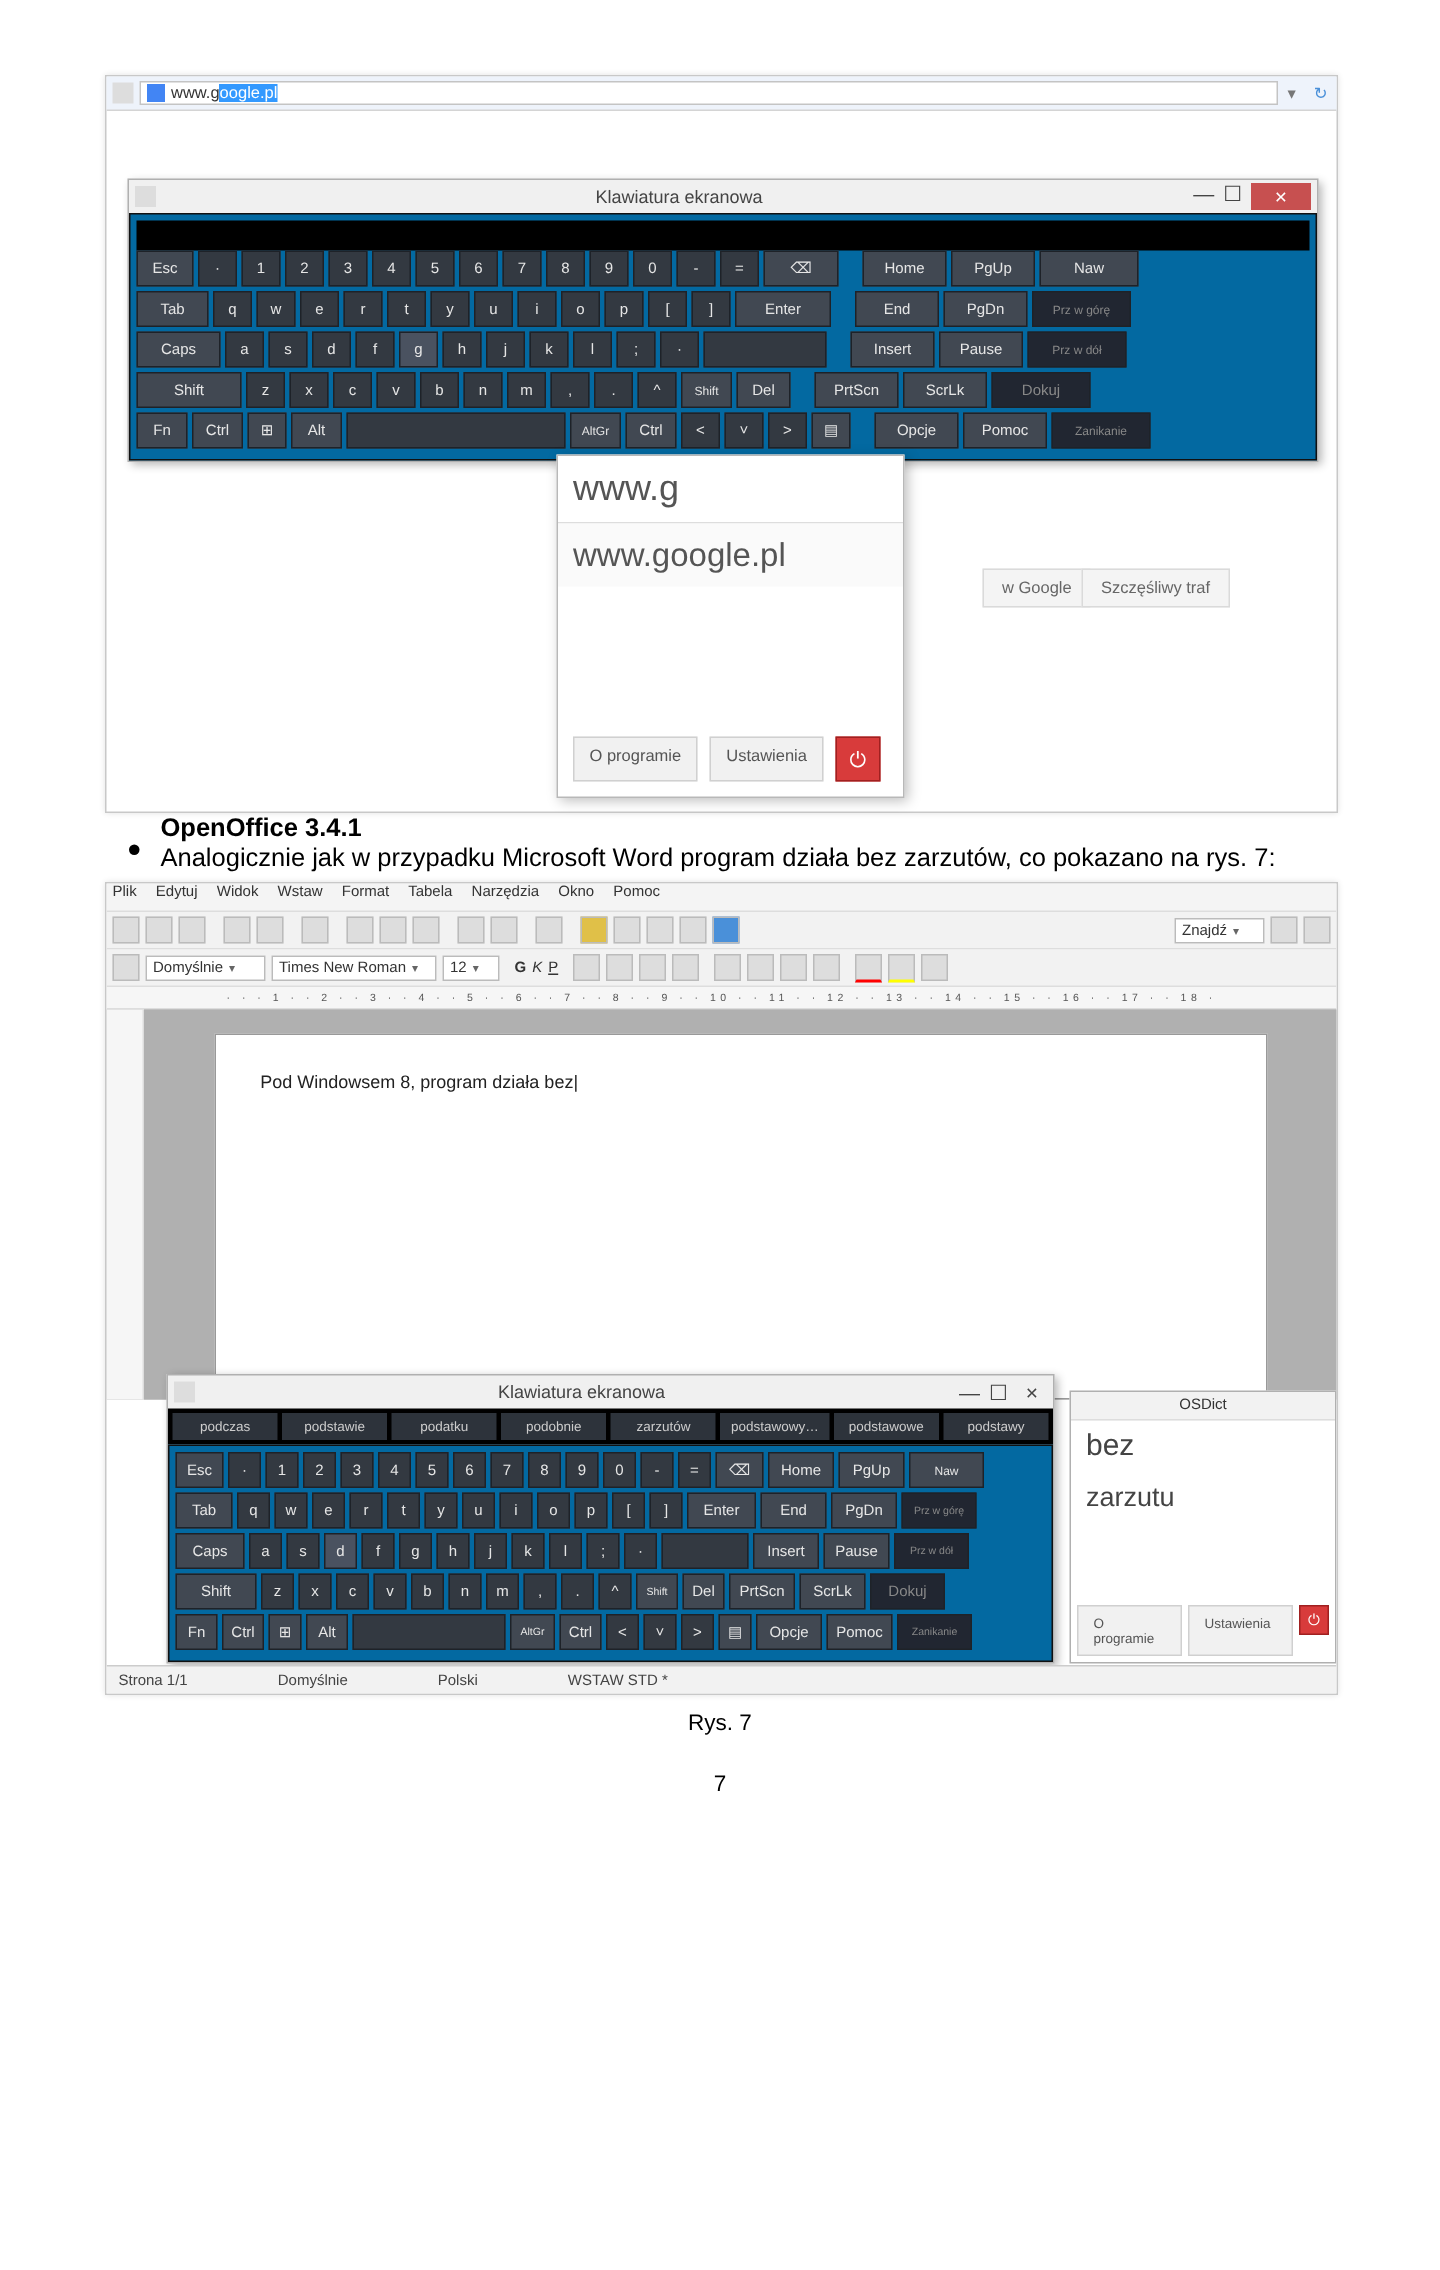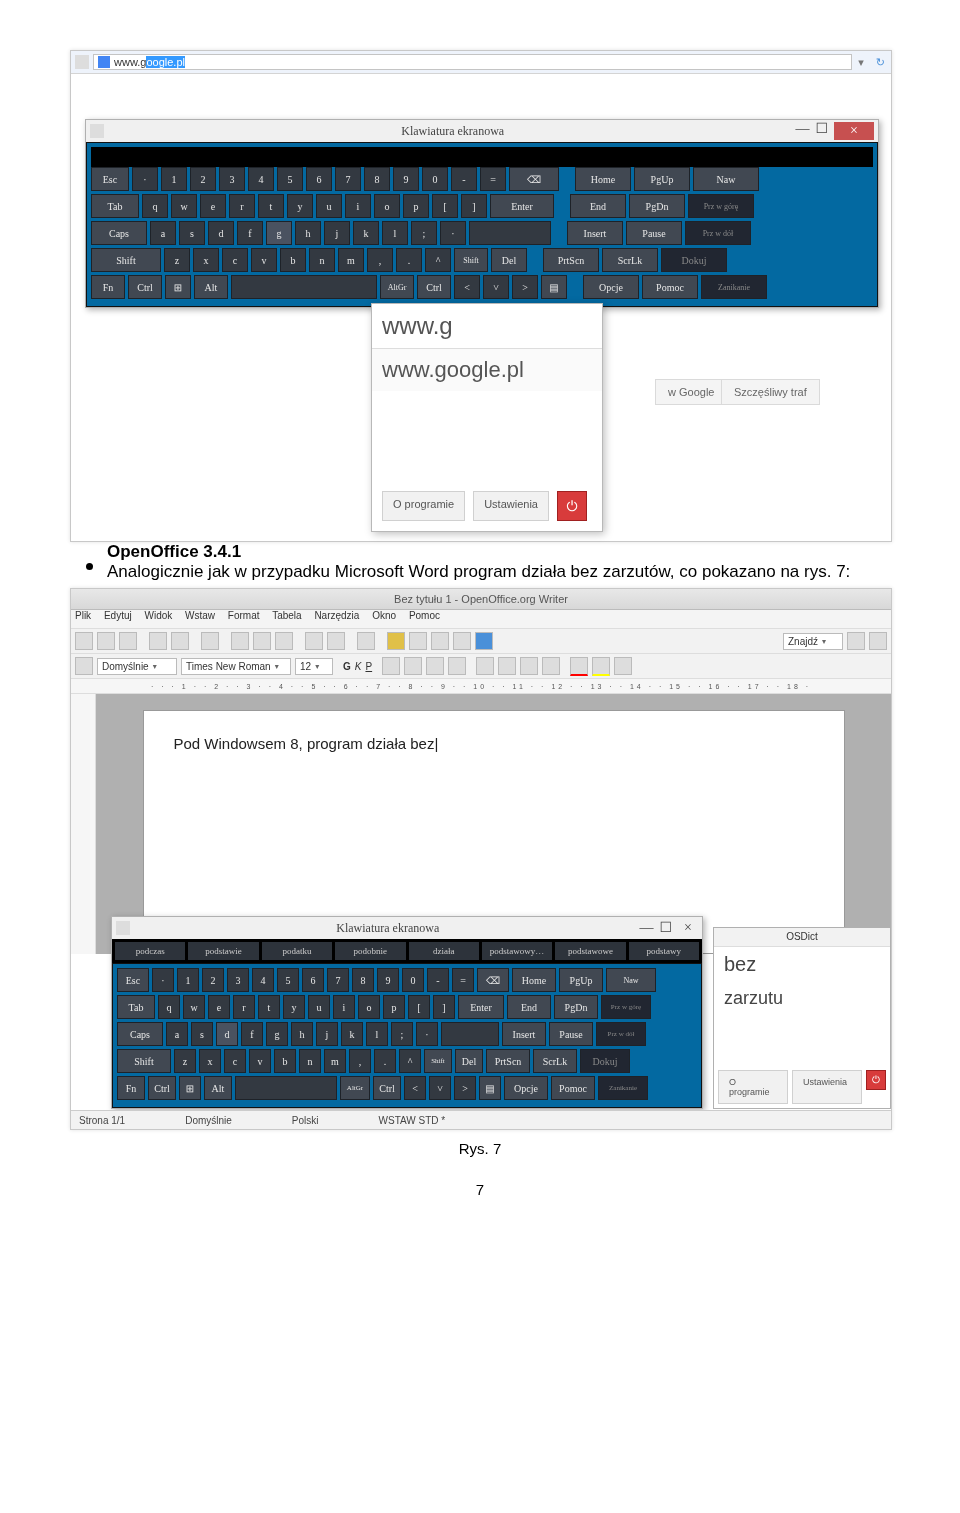--- a/index.html
+++ b/index.html
@@ -12,21 +12,21 @@
 
 
 .shot{border:1px solid #c8c8c8;background:#fff;font-family:"Segoe UI",Tahoma,sans-serif;font-size:11px;color:#333;position:relative;box-shadow:0 0 4px rgba(0,0,0,.12)}
 .f6{width:820px;height:490px;margin:0 auto}
 .url{display:flex;align-items:center;height:22px;border-bottom:1px solid #d4d4d4;background:#eef3fb}
 .ic{width:14px;height:14px;margin:0 4px}
 .sugg{border:1px solid #c8c8c8;background:#fff;padding:6px 8px;font-size:12px}
 .sugg .s1{color:#004c9c;font-weight:700}
 .sugg .s2{color:#004c9c}
 
-.kb{position:absolute;background:#f0f0f0;border:1px solid #b0b0b0;box-shadow:2px 2px 6px rgba(0,0,0,.3);font-family:Liberation Serif, serif}
+.kb{position:absolute;background:#f0f0f0;border:1px solid #b0b0b0;box-shadow:2px 2px 6px rgba(0,0,0,.3);font-family:Liberation Sans, sans-serif}
 .kb .ti{display:flex;align-items:center;height:22px;padding:0 4px;font-size:12px;color:#444}
 .kb .ti .sp{flex:1;text-align:center}
 .kb .tx{display:flex;gap:6px}
 .kb .tx span{font-size:14px;line-height:1;cursor:default}
 .kb .cl{background:#c75050;color:#fff;width:40px;height:18px;display:inline-flex;align-items:center;justify-content:center;font-size:13px}
 .kbin{background:#0369a1;border:1px solid #111;padding:4px}
 .krow{display:flex;gap:3px;margin-bottom:3px}
 .k{background:#333941;color:#e6e6e6;font-size:10px;display:flex;align-items:center;justify-content:center;height:22px;border:1px solid #1e2228;flex-shrink:0}
 .k.d{background:#414852}
 .k.dk{background:#212631;color:#888}
@@ -47,21 +47,21 @@
 .menu span{margin-right:10px}
 .tb{height:24px;background:#f2f2f2;border-bottom:1px solid #ddd;display:flex;align-items:center;padding:0 4px;gap:4px}
 .tbi{width:16px;height:16px;background:#ddd;border:1px solid #bbb}
 .fmt{height:24px;background:#f2f2f2;border-bottom:1px solid #ddd;display:flex;align-items:center;padding:0 4px;gap:4px;font-size:10px;color:#333}
 .sel{border:1px solid #bbb;background:#fff;padding:2px 4px;font-size:10px;display:inline-flex;align-items:center;gap:4px}
 .sel::after{content:"▾";font-size:8px;color:#666}
 .rul{height:14px;background:#f6f6f6;border-bottom:1px solid #ddd;font-size:7px;color:#555;padding-left:80px;letter-spacing:3px;display:flex;align-items:center}
 .docarea{display:flex;height:260px;background:#b0b0b0}
 .vrul{width:24px;background:#f6f6f6;border-right:1px solid #ddd}
 .pagep{flex:1;background:#b0b0b0;display:flex;justify-content:center;padding-top:16px}
-.paper{width:640px;background:#fff;border:1px solid #999;padding:24px 30px;font-size:15px;color:#222}
+.paper{width:640px;background:#fff;border:1px solid #999;padding:24px 30px;font-size:12px;color:#222}
 .status{height:18px;background:#f2f2f2;border-top:1px solid #ccc;font-size:10px;color:#444;display:flex;align-items:center;padding:0 8px;gap:60px;position:absolute;bottom:0;left:0;right:0}
 
 .kb2{position:absolute;left:40px;bottom:20px;width:590px;background:#f0f0f0;border:1px solid #b0b0b0}
 .dict{position:absolute;right:0;bottom:20px;width:176px;background:#fff;border:1px solid #b0b0b0;height:180px;font-family:"Segoe UI",sans-serif}
 .dict .dt{height:18px;background:#f2f2f2;font-size:10px;text-align:center;border-bottom:1px solid #ddd;line-height:18px}
 .dict .w{font-size:20px;padding:6px 10px;color:#444}
 .wsug{display:flex;gap:3px;padding:3px;background:#000}
 .ws{background:#2d333b;color:#ccc;font-size:9px;padding:4px 7px;flex:1;text-align:center}
 .pnum{text-align:center;font-size:15px;margin-top:24px}
 </style>
@@ -210,21 +210,20 @@
 
 <div class="bul">
   <span class="dot"></span>
   <div class="bt">
     <b>OpenOffice 3.4.1</b><br>
     <span>Analogicznie jak w przypadku Microsoft Word program działa bez zarzutów, co pokazano na rys. 7:</span>
   </div>
 </div>
 
 <div class="shot f7">
-  <div class="ootitle">Bez tytułu 1 - OpenOffice.org Writer</div>
   <div class="menu">
     <span>Plik</span>
     <span>Edytuj</span>
     <span>Widok</span>
     <span>Wstaw</span>
     <span>Format</span>
     <span>Tabela</span>
     <span>Narzędzia</span>
     <span>Okno</span>
     <span>Pomoc</span>
@@ -290,21 +289,21 @@
         <span>—</span>
         <span>☐</span>
         <span style="padding:0 6px">×</span>
       </span>
     </div>
     <div class="wsug">
       <span class="ws">podczas</span>
       <span class="ws">podstawie</span>
       <span class="ws">podatku</span>
       <span class="ws">podobnie</span>
-      <span class="ws">działa</span>
+      <span class="ws">zarzutów</span>
       <span class="ws">podstawowy…</span>
       <span class="ws">podstawowe</span>
       <span class="ws">podstawy</span>
     </div>
     <div class="kbin" style="font-size:0">
       <div class="krow">
         <span class="k d" style="width:30px">Esc</span>
         <span class="k" style="width:20px">·</span>
         <span class="k" style="width:20px">1</span>
         <span class="k" style="width:20px">2</span>

